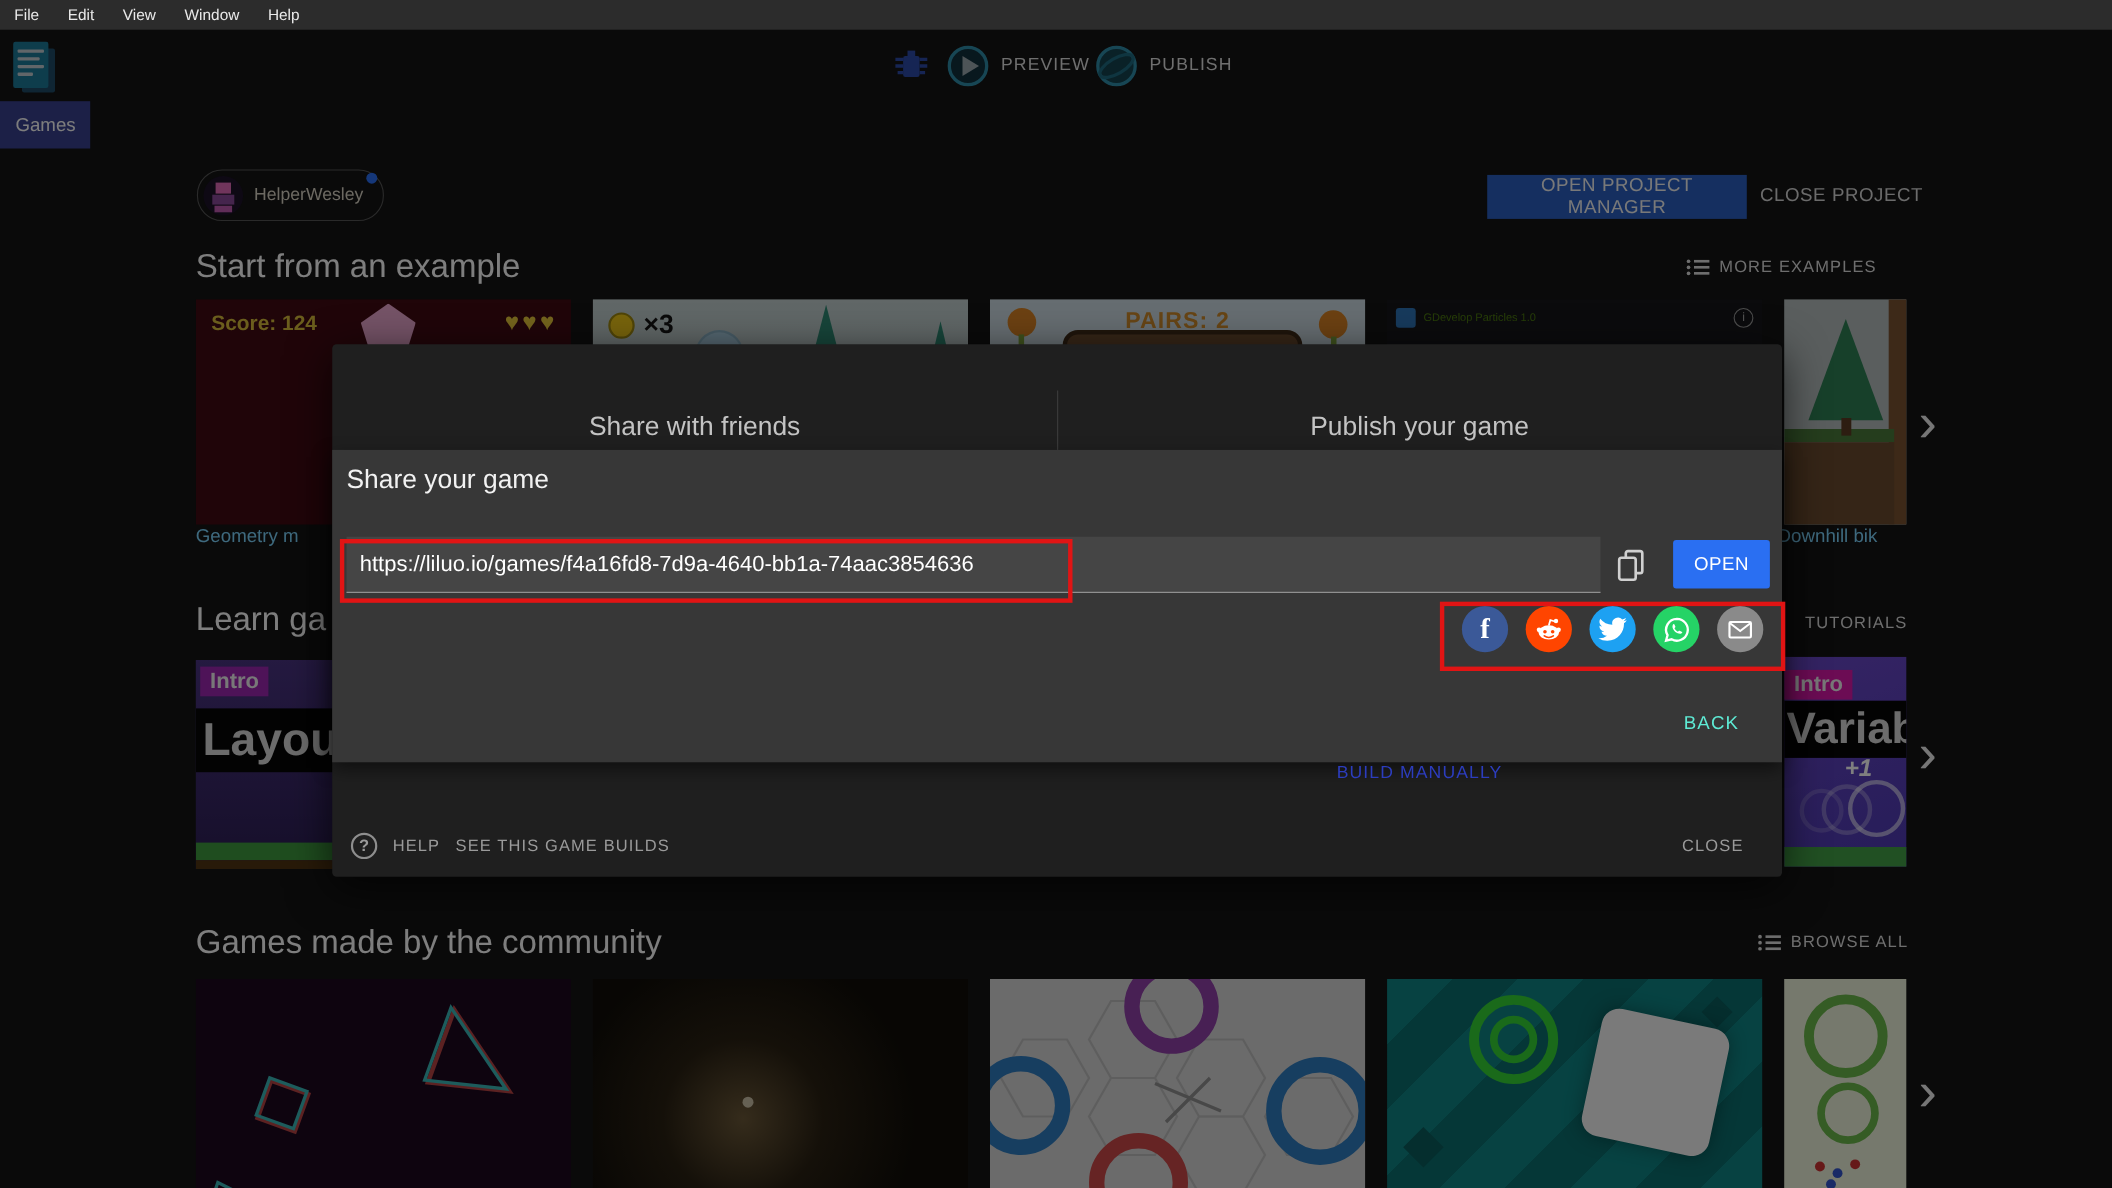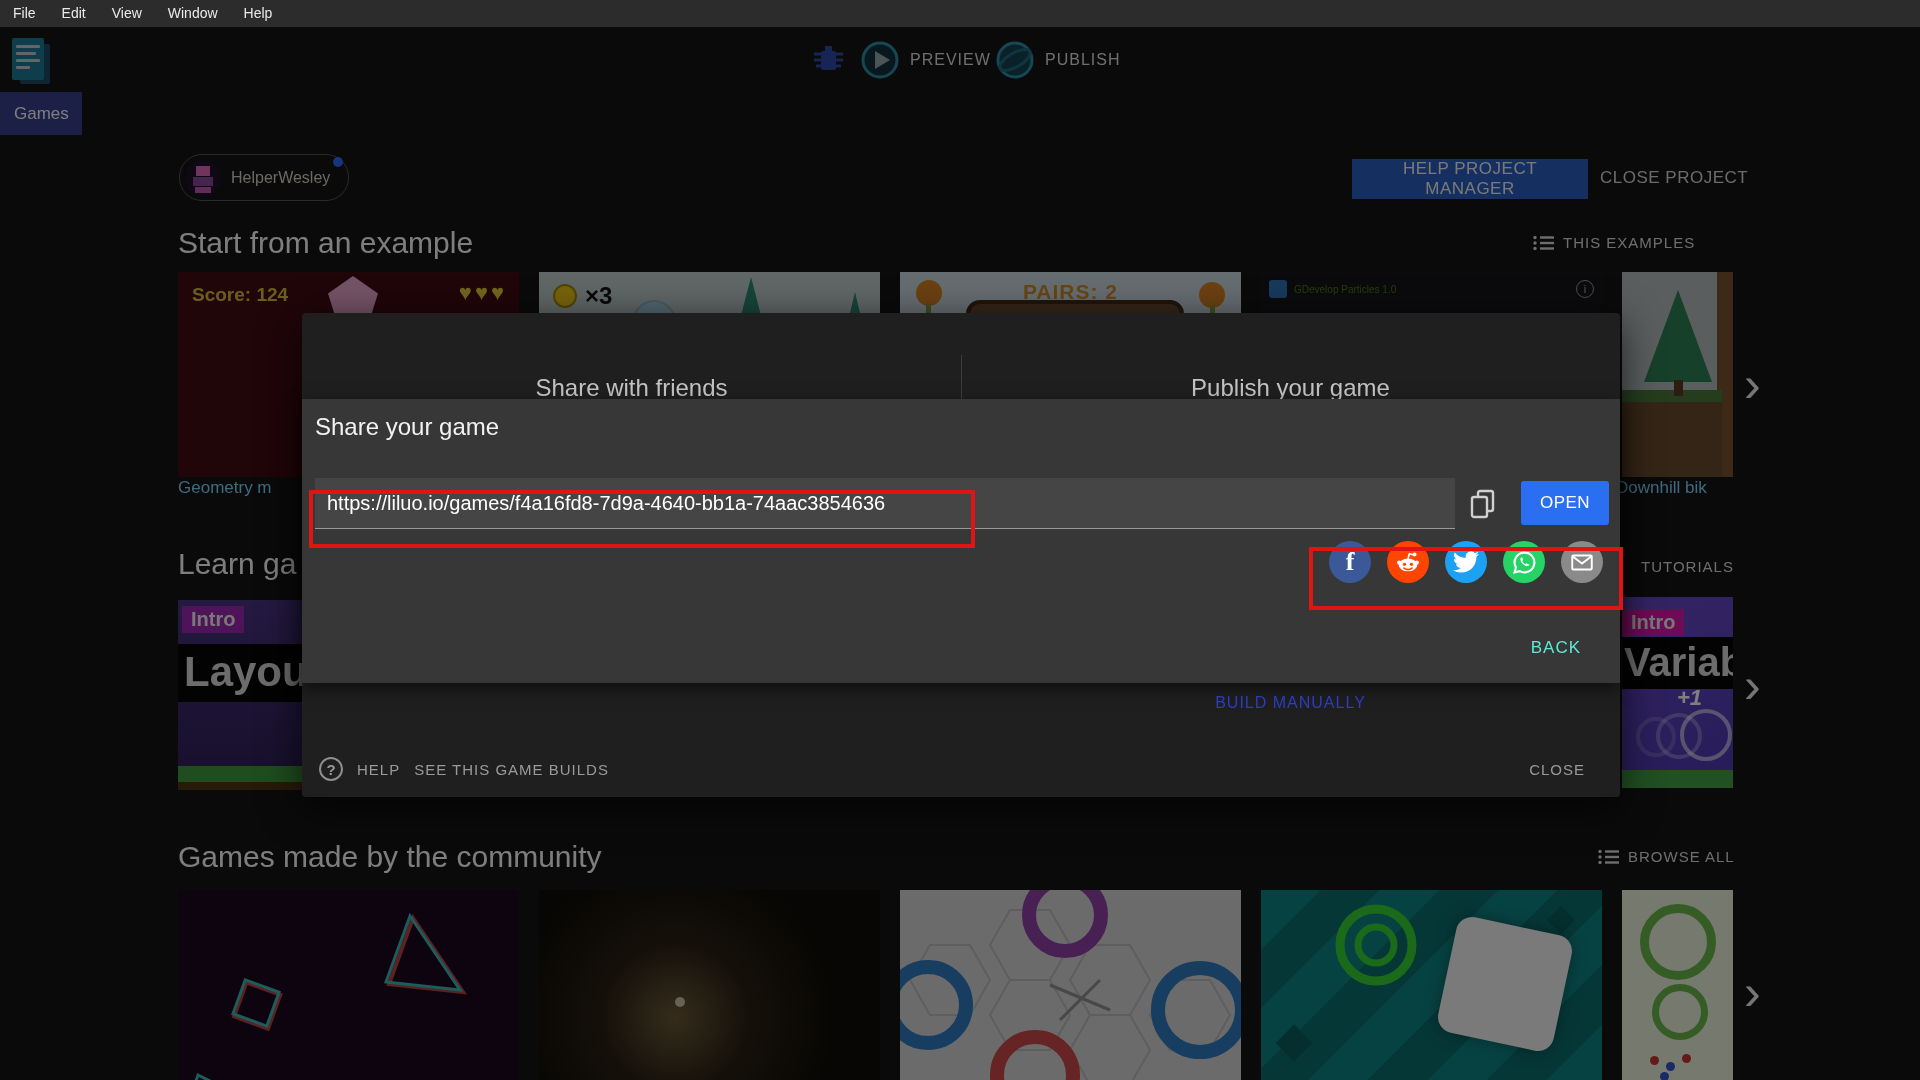--- a/index.html
+++ b/index.html
@@ -92,21 +92,21 @@
 
   
   .scrim{position:absolute;left:0;top:27px;width:1920px;height:1053px;background:rgba(0,0,0,.5);z-index:10;}
 
   
   .dialog{position:absolute;left:302px;top:313px;width:1318px;height:484px;background:#1f1f1f;border-radius:4px;
     box-shadow:0 10px 40px rgba(0,0,0,.7);z-index:20;}
   .dtabs{position:absolute;left:0;top:0;width:1318px;height:103px;display:flex;}
   .dtab{flex:1;display:flex;align-items:flex-end;justify-content:center;padding-bottom:14px;font-size:24px;color:#c3c3c3;box-sizing:border-box;}
   .tab-div{position:absolute;left:659px;top:42px;width:1px;height:61px;background:#3c3c3c;}
-  .share-panel{position:absolute;left:0;top:86px;width:1318px;height:284px;background:#373737;box-shadow:0 6px 16px rgba(0,0,0,.55);}
+  .share-panel{position:absolute;left:0;top:96px;width:1318px;height:284px;background:#373737;box-shadow:0 6px 16px rgba(0,0,0,.55);}
   .share-head{position:absolute;left:13px;top:14px;font-size:24px;color:#f2f2f2;}
   .url-input{position:absolute;left:13px;top:79px;width:1140px;height:51px;background:#454545;border:none;
     border-bottom:1px solid #999;color:#fff;font-size:20px;padding:0 12px;box-sizing:border-box;font-family:"Liberation Sans",sans-serif;}
   .copy-btn{position:absolute;left:1160px;top:84px;width:42px;height:42px;display:flex;align-items:center;justify-content:center;}
   .open-btn{position:absolute;left:1219px;top:82px;width:88px;height:44px;background:#2a6ff2;border:none;border-radius:3px;
     color:#ffffff;font-size:17px;letter-spacing:.5px;display:flex;align-items:center;justify-content:center;font-family:"Liberation Sans",sans-serif;}
   .social-row{position:absolute;top:142px;right:17px;display:flex;gap:16px;}
   .soc{width:42px;height:42px;border-radius:50%;display:flex;align-items:center;justify-content:center;}
   .soc-fb{background:#3b5998;color:#fff;font-size:26px;font-weight:bold;font-family:"Liberation Serif",serif;}
   .soc-rd{background:#ff4500;}
@@ -178,34 +178,34 @@
   <div class="user-chip">
     <div class="avatar">
       <div class="px-head"></div>
       <div class="px-body"></div>
       <div class="px-legs"></div>
     </div>
     <span class="chip-name">HelperWesley</span>
     <span class="notif-dot"></span>
   </div>
 
-  <button class="opm-btn">HELP PROJECT MANAGER</button>
+  <button class="opm-btn">OPEN PROJECT MANAGER</button>
   <span class="close-project">CLOSE PROJECT</span>
 
   <div class="sec-title" style="left:178px;top:226px;">Start from an example</div>
   <div class="sec-link" style="left:1533px;top:234px;">
     <svg width="22" height="16" viewBox="0 0 22 16">
       <circle cx="2" cy="2.5" r="1.7" fill="#ddd"></circle>
         <circle cx="2" cy="8" r="1.7" fill="#ddd"></circle>
         <circle cx="2" cy="13.5" r="1.7" fill="#ddd"></circle>
       <rect x="7" y="1.3" width="14" height="2.4" fill="#ddd"></rect>
         <rect x="7" y="6.8" width="14" height="2.4" fill="#ddd"></rect>
         <rect x="7" y="12.3" width="14" height="2.4" fill="#ddd"></rect>
     </svg>
-    <span>THIS EXAMPLES</span>
+    <span>MORE EXAMPLES</span>
   </div>
 
   <div class="row" style="top:272px;height:205px;">
     <div class="card c-geom">
       <span class="score">Score: 124</span>
       <div class="pent"></div>
       <span class="hearts">♥♥♥</span>
     </div>
     <div class="card c-coin">
       <div class="coin"></div>

